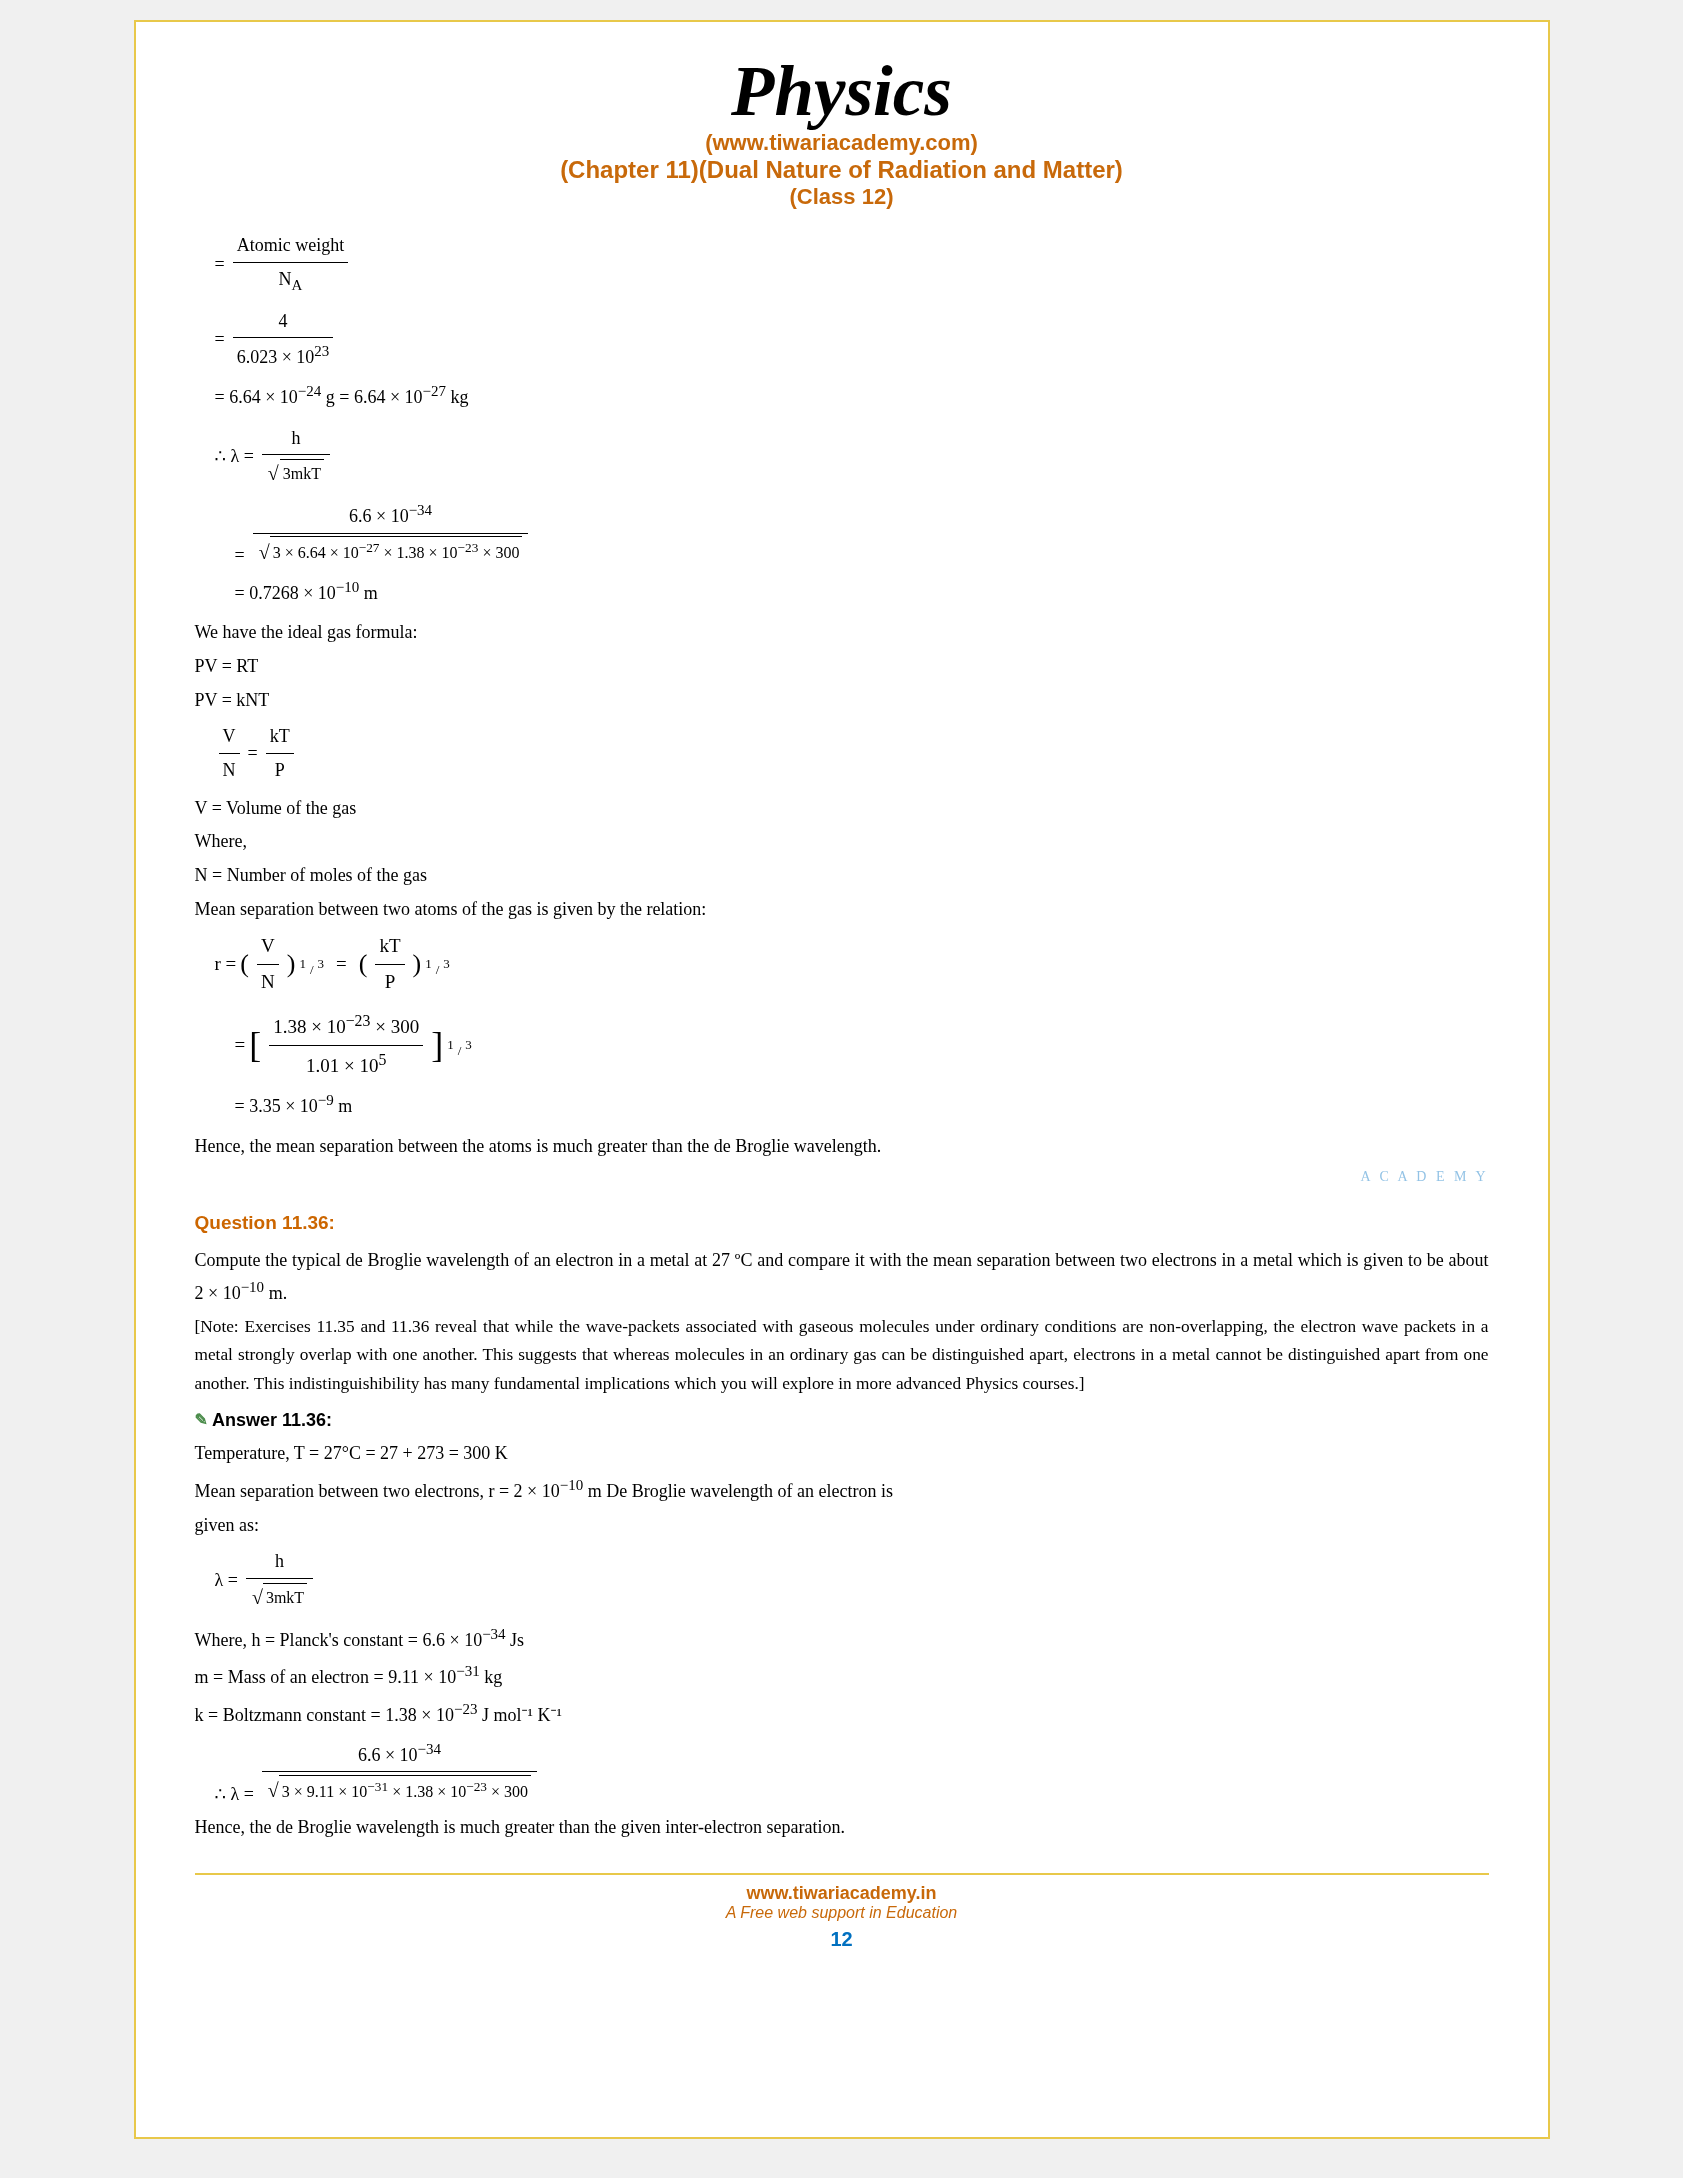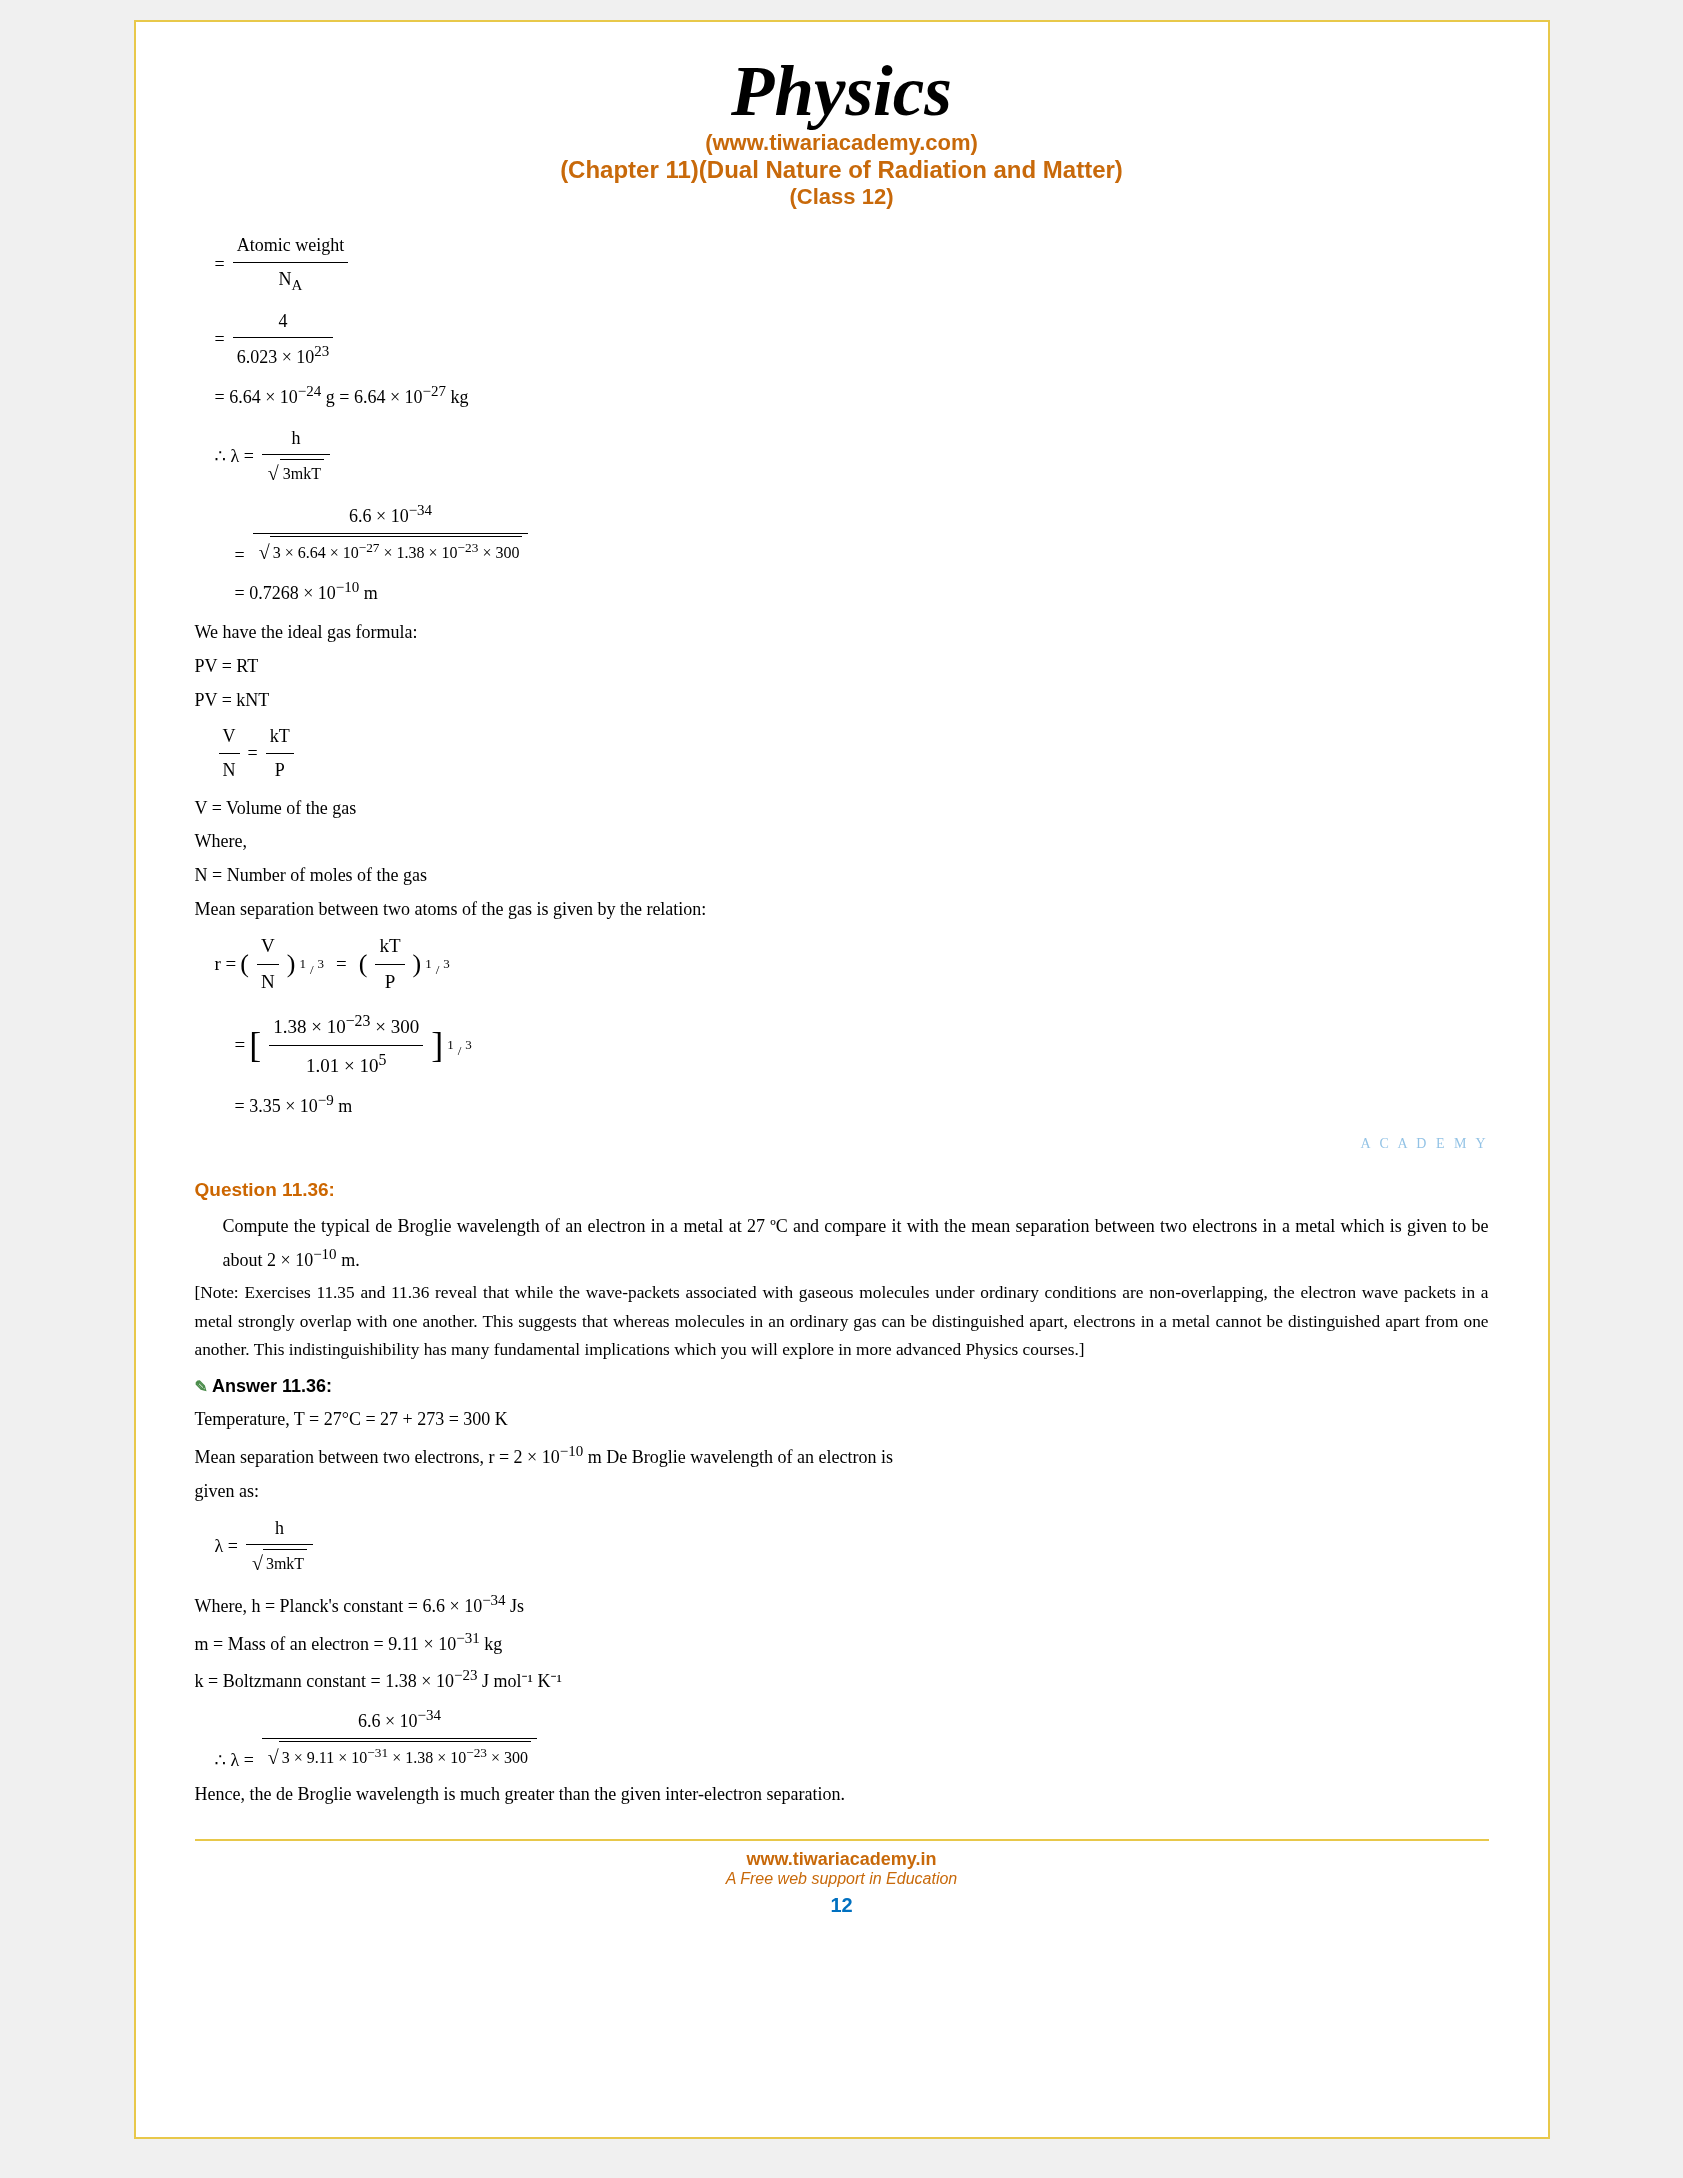--- a/index.html
+++ b/index.html
@@ -142,21 +142,20 @@
       position: relative;
       margin: 0 2px;
     }
     .para {
       margin-bottom: 4px;
       font-size: 18px;
       line-height: 1.65;
     }
     .justify {
       text-align: justify;
-      margin-left: 28px;
     }
     .note-block {
       text-align: justify;
       font-size: 17.3px;
       line-height: 1.65;
       margin-bottom: 6px;
     }
   </style>
 </head>
 <body>
@@ -276,20 +275,23 @@
       <span style="font-size:36px; line-height:1;">]</span>
       <sup style="font-size:13px;">1</sup>
       <span style="position:relative; top:6px; font-size:13px;">/</span>
       <sub style="font-size:13px;">3</sub>
     </div>
 
     <div class="math-line" style="margin-left:40px; margin-bottom:10px;">
       <span>= 3.35 × 10<sup>−9</sup> m</span>
     </div>
 
+    <div style="position:relative;">
+      <p class="para">Hence, the mean separation between the atoms is much greater than the de Broglie wavelength.</p>
+    </div>
 
     <div class="academy-stamp">A C A D E M Y</div>
 
     <div class="question-header">Question 11.36:</div>
 
     <p class="para justify">
       <span>Compute the typical de Broglie wavelength of an electron in a metal at 27 ºC and compare it with the mean separation between two electrons in a metal which is given to be about 2 × 10</span><sup>−10</sup><span> m.</span>
     </p>
 
     <p class="note-block">[Note: Exercises 11.35 and 11.36 reveal that while the wave-packets associated with gaseous molecules under ordinary conditions are non-overlapping, the electron wave packets in a metal strongly overlap with one another. This suggests that whereas molecules in an ordinary gas can be distinguished apart, electrons in a metal cannot be distinguished apart from one another. This indistinguishibility has many fundamental implications which you will explore in more advanced Physics courses.]</p>

